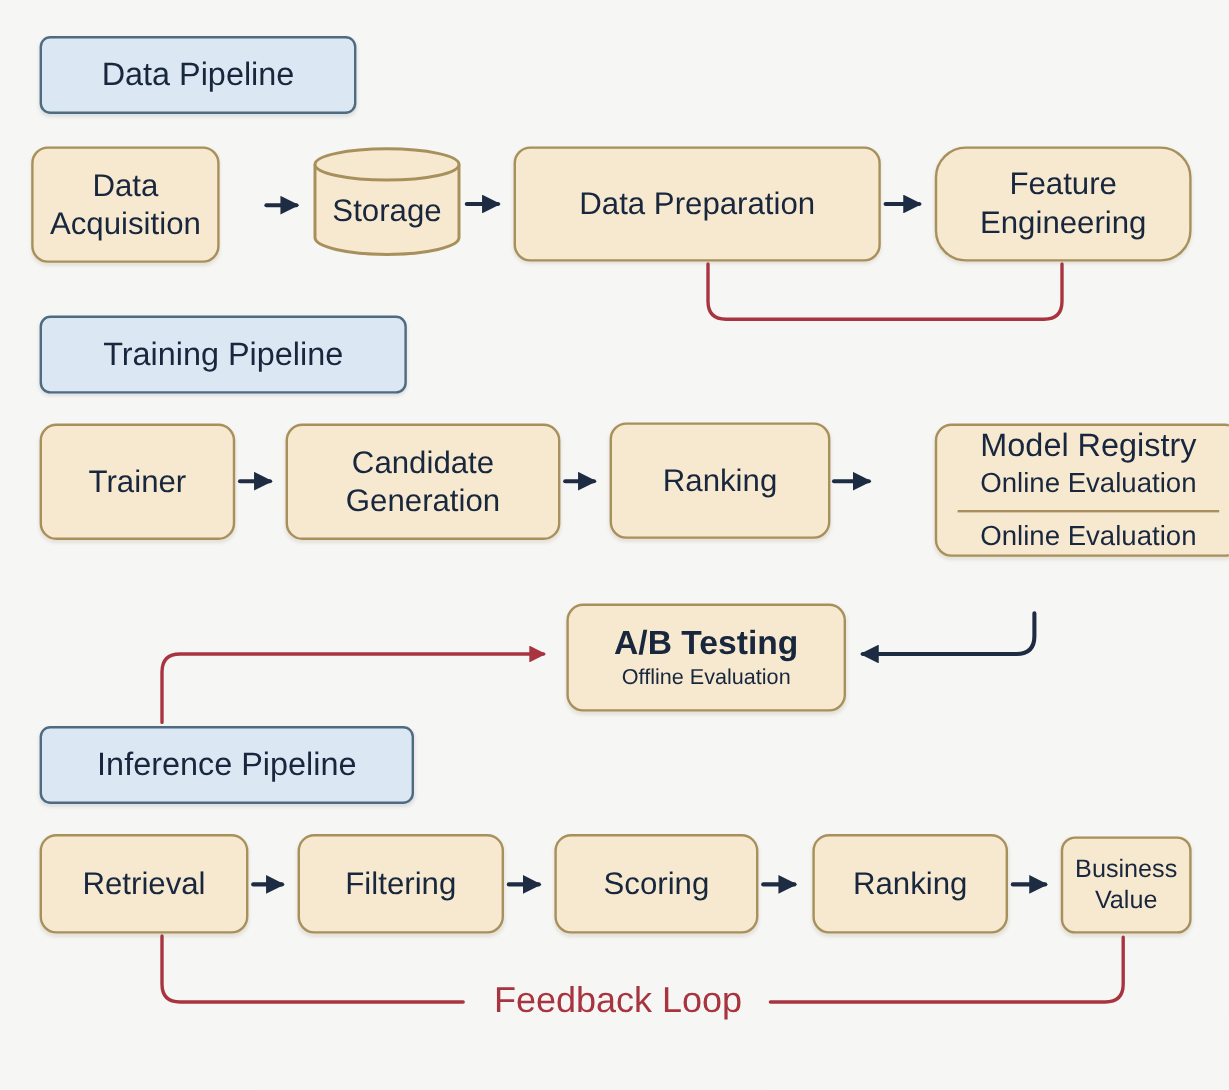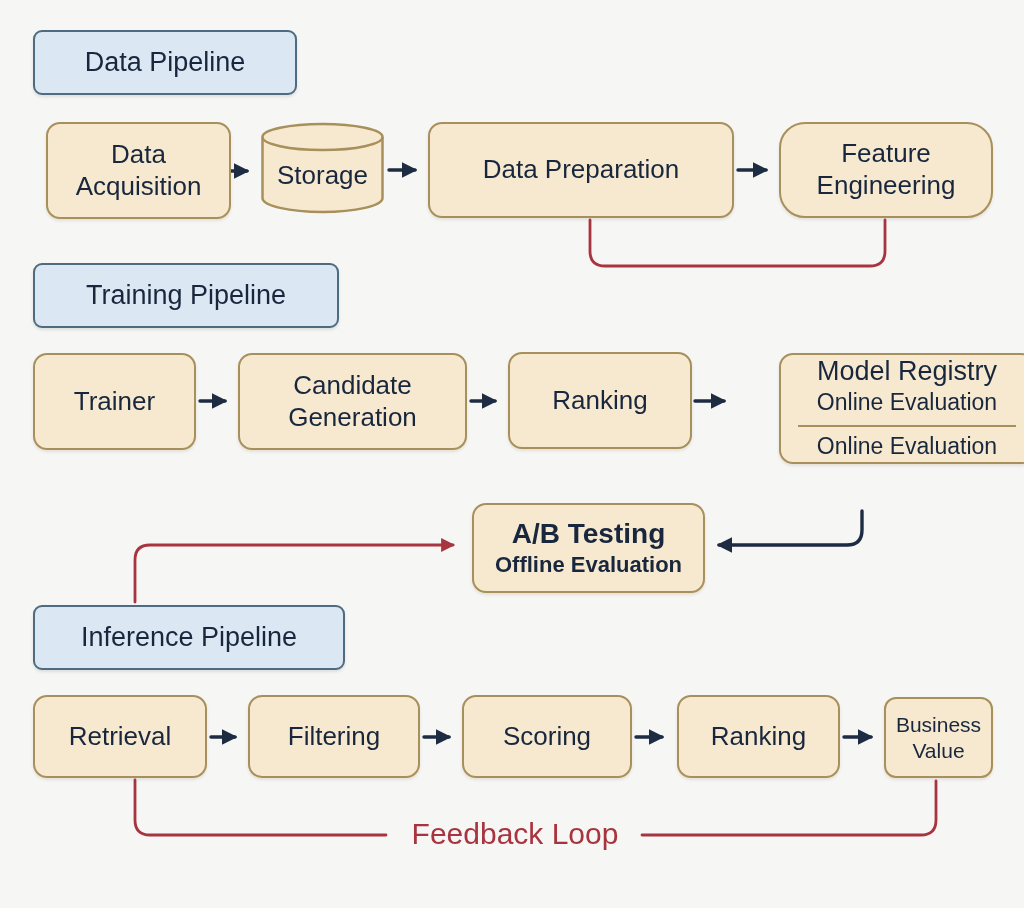--- a/index.html
+++ b/index.html
@@ -102,21 +102,21 @@
   </div>
 
   <div class="label-box" style="left:33px;top:263px;width:306px;height:65px;align-items:center;">
     <span>Training Pipeline</span>
   </div>
 
   <div class="label-box" style="left:33px;top:605px;width:312px;height:65px;">
     <span>Inference Pipeline</span>
   </div>
 
-  <div class="node" style="left:46px;top:122px;width:185px;height:97px;">
+  <div class="node" style="left:26px;top:122px;width:157px;height:97px;">
     <span>Data Acquisition</span>
   </div>
 
   <div class="cyl" style="left:260px;top:122px;width:125px;height:93px;">
     <svg width="125" height="93" viewBox="0 0 125 93">
       <path d="M2.5 15 V76 A60 14 0 0 0 122.5 76 V15" fill="#f7e9cf" stroke="#a8905c" stroke-width="2.5"></path>
       <ellipse cx="62.5" cy="15" rx="60" ry="13" fill="#f7e9cf" stroke="#a8905c" stroke-width="2.5"></ellipse>
     </svg>
     <span class="cyl-label">Storage</span>
   </div>
@@ -143,21 +143,21 @@
 
   <div class="node" style="left:779px;top:353px;width:256px;height:111px;font-size:27px;">
     <span>Model Registry</span>
     <span class="node-sub">Online Evaluation</span>
     <span class="mr-divider"></span>
     <span class="node-sub">Online Evaluation</span>
   </div>
 
   <div class="node" style="left:472px;top:503px;width:233px;height:90px;font-size:28px;font-weight:600;">
     <span>A/B Testing</span>
-    <span class="node-sub" style="font-weight:700;font-size:22px;">Offline Evaluation</span>
+    <span class="node-sub" style="font-weight:400;font-size:18px;">Offline Evaluation</span>
   </div>
 
   <div class="node" style="left:33px;top:695px;width:174px;height:83px;">
     <span>Retrieval</span>
   </div>
 
   <div class="node" style="left:248px;top:695px;width:172px;height:83px;">
     <span>Filtering</span>
   </div>
 

